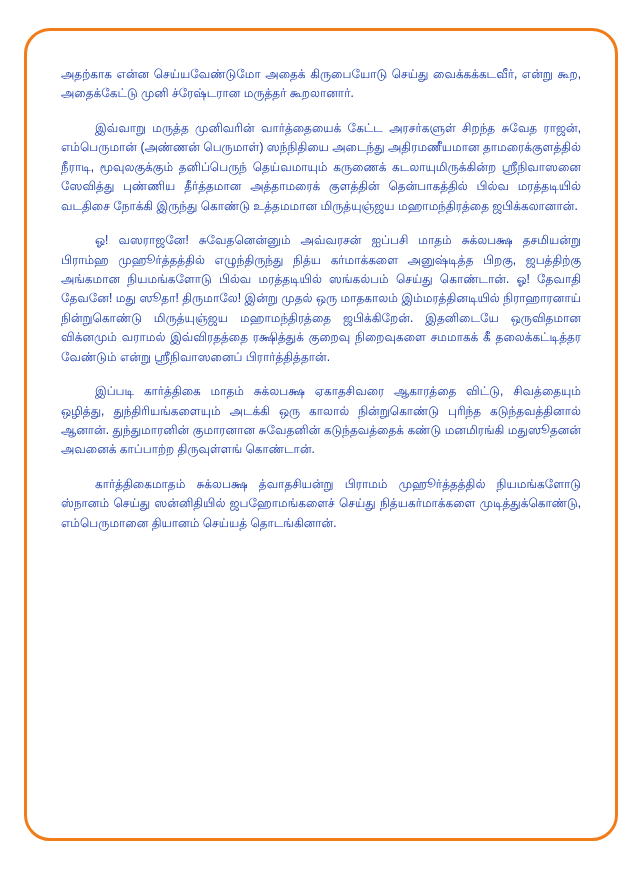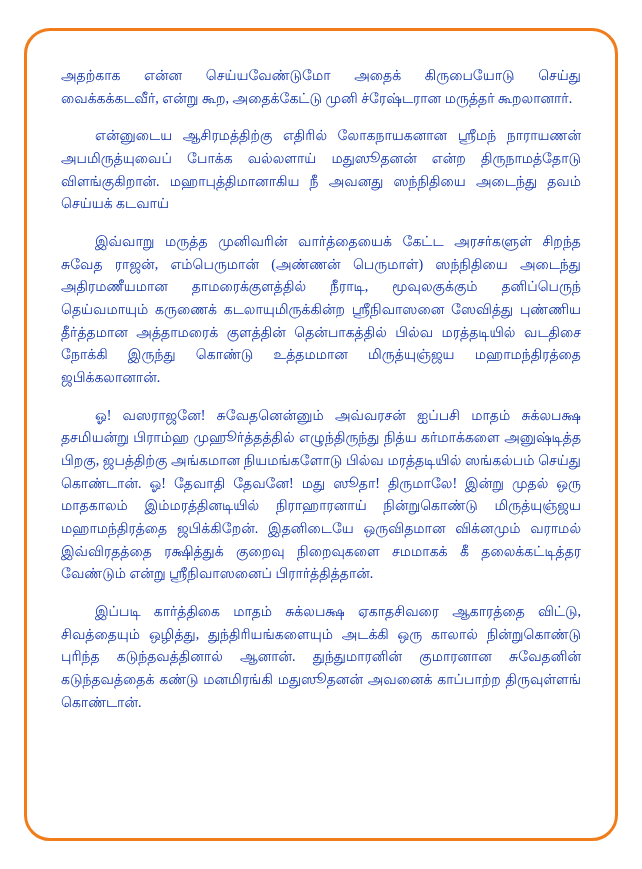--- a/index.html
+++ b/index.html
@@ -26,44 +26,43 @@
     width: 100%;
     height: 100%;
     border: 3px solid #f07c1a;
     border-radius: 26px;
     background: #ffffff;
     padding: 34px 34px 30px 34px;
     overflow: hidden;
   }
   .content {
     color: #0b2fa8;
-    font-size: 14px;
+    font-size: 12px;
     line-height: 1.62;
     text-align: justify;
     text-justify: inter-word;
-    font-family: Liberation Serif, serif;
   }
   .para {
     margin: 0 0 15px 0;
     text-align: justify;
     text-indent: 0;
   }
   .para.indent {
     text-indent: 34px;
   }
   .para:last-child {
     margin-bottom: 0;
   }
 </style>
 </head>
 <body>
 
 <div class="page">
   <div class="frame">
     <div class="content">
       <p class="para">அதற்காக என்ன செய்யவேண்டுமோ அதைக் கிருபையோடு செய்து வைக்கக்கடவீர், என்று கூற, அதைக்கேட்டு முனி ச்ரேஷ்டரான மருத்தர் கூறலானார்.</p>
-      <p class="para indent">என்னுடைய ஆசிரமத்திற்கு எதிரில் லோகநாயகனான ஸ்ரீமந் நாராயணன் அபமிருத்யுவைப் போக்க வல்லளாய் மதுஸூதனன் என்ற திருநாமத்தோடு விளங்குகிறான். மஹாபுத்திமானாகிய நீ அவனது ஸந்நிதியை அடைந்து தவம் செய்யக் கடவாய்</p>
       <p class="para indent">இவ்வாறு மருத்த முனிவரின் வார்த்தையைக் கேட்ட அரசர்களுள் சிறந்த சுவேத ராஜன், எம்பெருமான் (அண்ணன் பெருமாள்) ஸந்நிதியை அடைந்து அதிரமணீயமான தாமரைக்குளத்தில் நீராடி, மூவுலகுக்கும் தனிப்பெருந் தெய்வமாயும் கருணைக் கடலாயுமிருக்கின்ற ஸ்ரீநிவாஸனை ஸேவித்து புண்ணிய தீர்த்தமான அத்தாமரைக் குளத்தின் தென்பாகத்தில் பில்வ மரத்தடியில் வடதிசை நோக்கி இருந்து கொண்டு உத்தமமான மிருத்யுஞ்ஜய மஹாமந்திரத்தை ஜபிக்கலானான்.</p>
       <p class="para indent">ஓ! வஸராஜனே! சுவேதனென்னும் அவ்வரசன் ஐப்பசி மாதம் சுக்லபக்ஷ தசமியன்று பிராம்ஹ முஹூர்த்தத்தில் எழுந்திருந்து நித்ய கர்மாக்களை அனுஷ்டித்த பிறகு, ஜபத்திற்கு அங்கமான நியமங்களோடு பில்வ மரத்தடியில் ஸங்கல்பம் செய்து கொண்டான். ஓ! தேவாதி தேவனே! மது ஸூதா! திருமாலே! இன்று முதல் ஒரு மாதகாலம் இம்மரத்தினடியில் நிராஹாரனாய் நின்றுகொண்டு மிருத்யுஞ்ஜய மஹாமந்திரத்தை ஜபிக்கிறேன். இதனிடையே ஒருவிதமான விக்னமும் வராமல் இவ்விரதத்தை ரக்ஷித்துக் குறைவு நிறைவுகளை சமமாகக் கீ தலைக்கட்டித்தர வேண்டும் என்று ஸ்ரீநிவாஸனைப் பிரார்த்தித்தான்.</p>
       <p class="para indent">இப்படி கார்த்திகை மாதம் சுக்லபக்ஷ ஏகாதசிவரை ஆகாரத்தை விட்டு, சிவத்தையும் ஒழித்து, துந்திரியங்களையும் அடக்கி ஒரு காலால் நின்றுகொண்டு புரிந்த கடுந்தவத்தினால் ஆனான். துந்துமாரனின் குமாரனான சுவேதனின் கடுந்தவத்தைக் கண்டு மனமிரங்கி மதுஸூதனன் அவனைக் காப்பாற்ற திருவுள்ளங் கொண்டான்.</p>
+      <p class="para indent">கார்த்திகைமாதம் சுக்லபக்ஷ த்வாதசியன்று பிராமம் முஹூர்த்தத்தில் நியமங்களோடு ஸ்நானம் செய்து ஸன்னிதியில் ஜபஹோமங்களைச் செய்து நித்யகர்மாக்களை முடித்துக்கொண்டு, எம்பெருமானை தியானம் செய்யத் தொடங்கினான்.</p>
     </div>
   </div>
 </div>
 
 </body></html>

